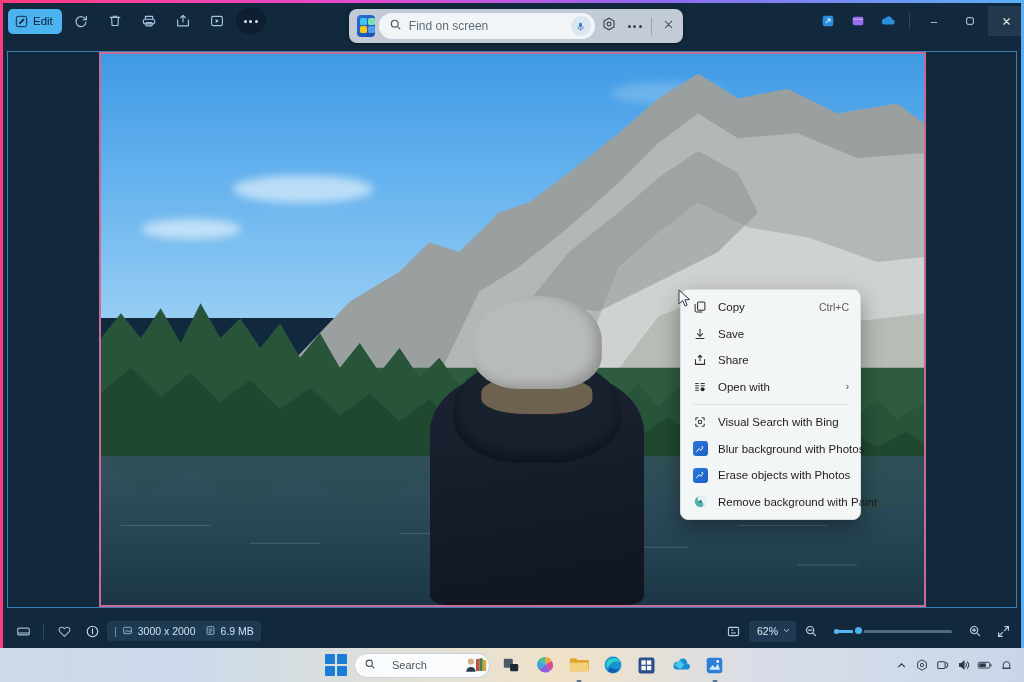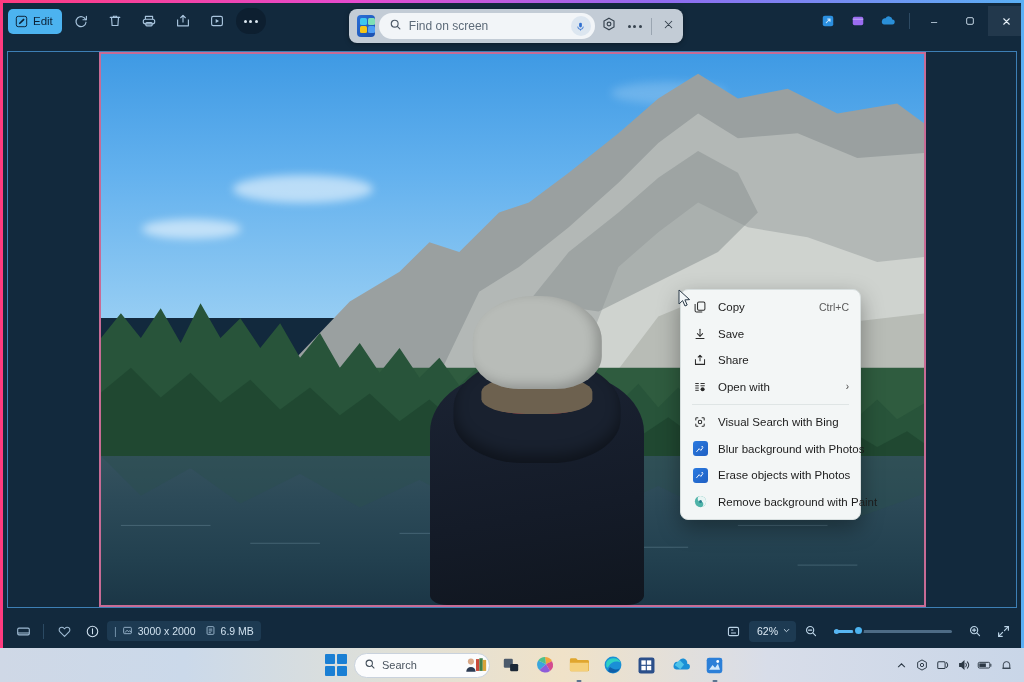--- a/index.html
+++ b/index.html
@@ -147,21 +147,21 @@
   #taskbar{ position:absolute; left:0; bottom:0; width:1024px; height:34px; z-index:70;
             background:linear-gradient(90deg,#cfd8e6 0%,#cbd9ea 18%,#dfe0d8 38%,
                         #f0e2c8 55%,#d8dde9 75%,#c9d6e8 100%);
             display:flex; align-items:center; }
   #tb-center{ position:absolute; left:325px; display:flex; align-items:center; gap:7px;}
   #win-logo{ width:22px;height:22px;display:grid;grid-template-columns:1fr 1fr;
              grid-template-rows:1fr 1fr; gap:2px;}
   #win-logo i{ background:#1a7fd4; display:block; border-radius:1px;}
   #tb-search{ width:136px; height:25px; border-radius:13px; background:#fbfcfd;
               border:1px solid #c9d2dd; display:flex; align-items:center;
-              padding:0 2px 0 9px; gap:6px; font-size:11px; color:#4a545f; }
+              padding:0 2px 0 9px; gap:16px; font-size:11px; color:#4a545f; }
   .tb-app{ width:27px;height:27px; display:flex;align-items:center;justify-content:center;
            position:relative;}
   .tb-app .dotind{ position:absolute; bottom:-3px; left:50%; transform:translateX(-50%);
                    width:5px;height:2px;border-radius:1px;background:#5a7490;}
   #tray{ position:absolute; right:8px; display:flex; align-items:center; gap:1px;
          color:#2c3845; }
   .tray-i{ width:20px;height:22px;display:flex;align-items:center;justify-content:center;}
 </style>
 </head>
 <body>

